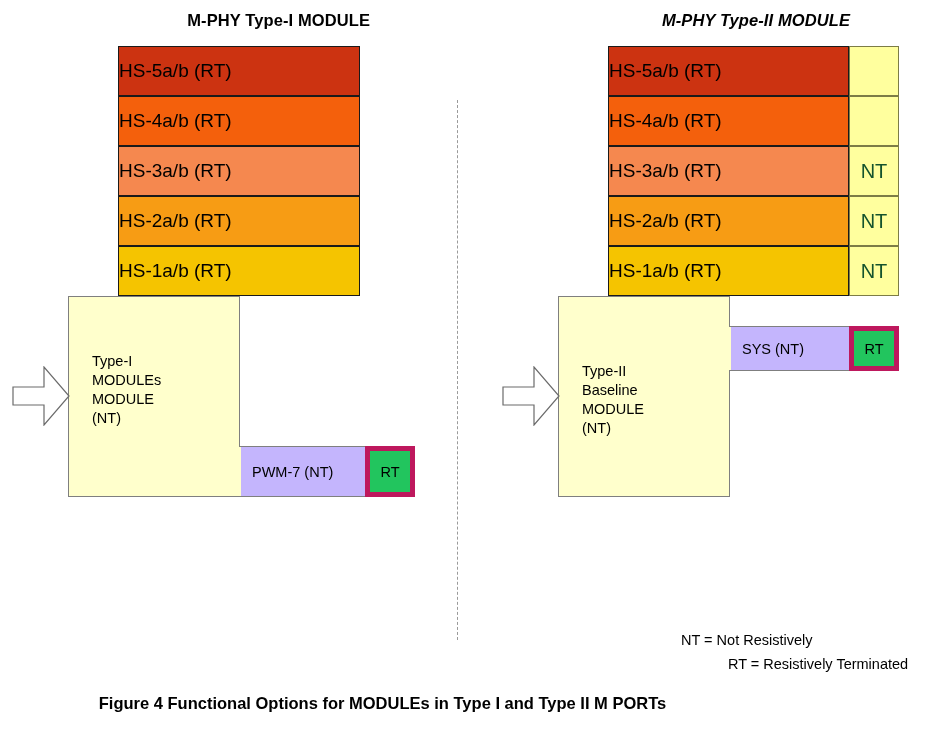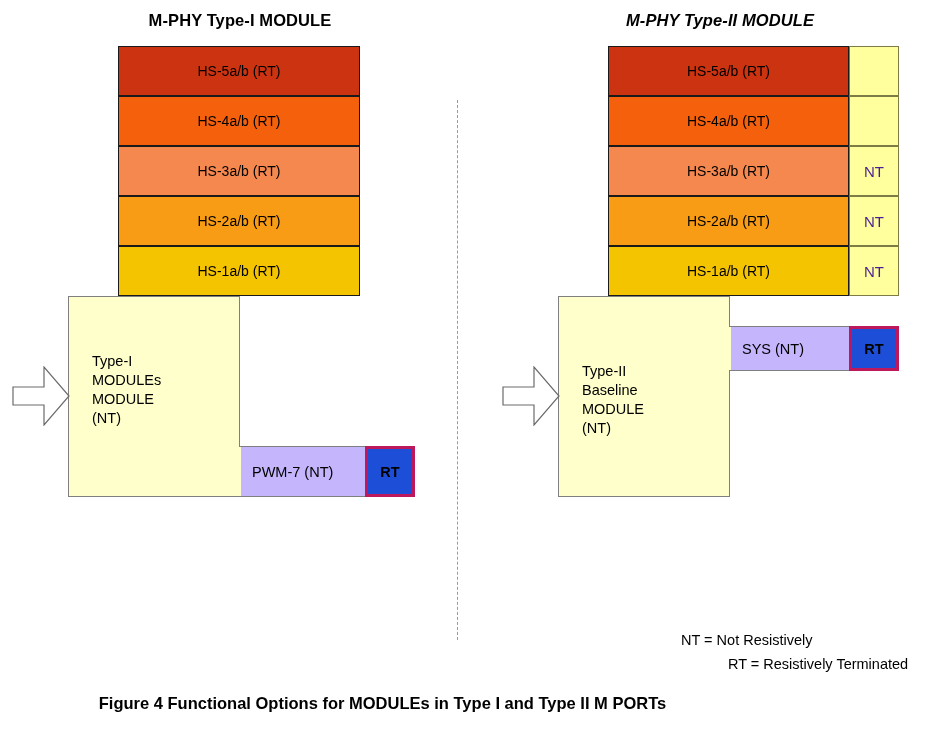--- a/index.html
+++ b/index.html
@@ -20,21 +20,21 @@
     position: absolute;
     left: 0; top: 0;
     width: 930px;
     height: 735px;
   }
 
   .title {
     position: absolute;
     font-size: 16.5px;
     font-weight: bold;
-    text-align: center;
+    text-align: right;
     letter-spacing: 0.1px;
     white-space: nowrap;
   }
   #title-left  { left: 110px; top: 11px; width: 260px; }
   #title-right { left: 590px; top: 11px; width: 260px; font-style: italic; }
 
   
   .divider {
     position: absolute;
     left: 457px;
@@ -44,35 +44,35 @@
     border-left: 1px dashed #9a9a9a;
   }
 
   
   .band {
     position: absolute;
     box-sizing: border-box;
     border: 1px solid #1a1a1a;
     display: flex;
     align-items: center;
-    justify-content: center;
-    font-size: 14px;
+    justify-content: flex-start;
+    font-size: 19px;
     color: #000;
     white-space: nowrap;
   }
   .nt-cell {
     position: absolute;
     box-sizing: border-box;
     border: 1px solid #7c7c46;
     background: #ffff9e;
     display: flex;
     align-items: center;
     justify-content: center;
-    font-size: 15px;
-    color: #4c1d95;
+    font-size: 20px;
+    color: #14532d;
   }
 
   
   .module-body {
     position: absolute;
     box-sizing: border-box;
     background: #ffffcc;
     border: 1px solid #7f7f7f;
   }
   .module-label {
@@ -89,28 +89,27 @@
     border: 1px solid #7f7f7f;
     display: flex;
     align-items: center;
     font-size: 14.5px;
     white-space: nowrap;
   }
   .lane-row .lane-text { padding-left: 12px; }
   .rt-box {
     position: absolute;
     box-sizing: border-box;
-    background: #1d4ed8;
-    border: 3px solid #be185d;
+    background: #22c55e;
+    border: 5px solid #be185d;
     display: flex;
     align-items: center;
     justify-content: center;
     font-size: 14.5px;
     color: #000;
-    font-weight: bold;
   }
   
   .seam {
     position: absolute;
     background: #ffffcc;
   }
 
   
   .arrow { position: absolute; }
 

